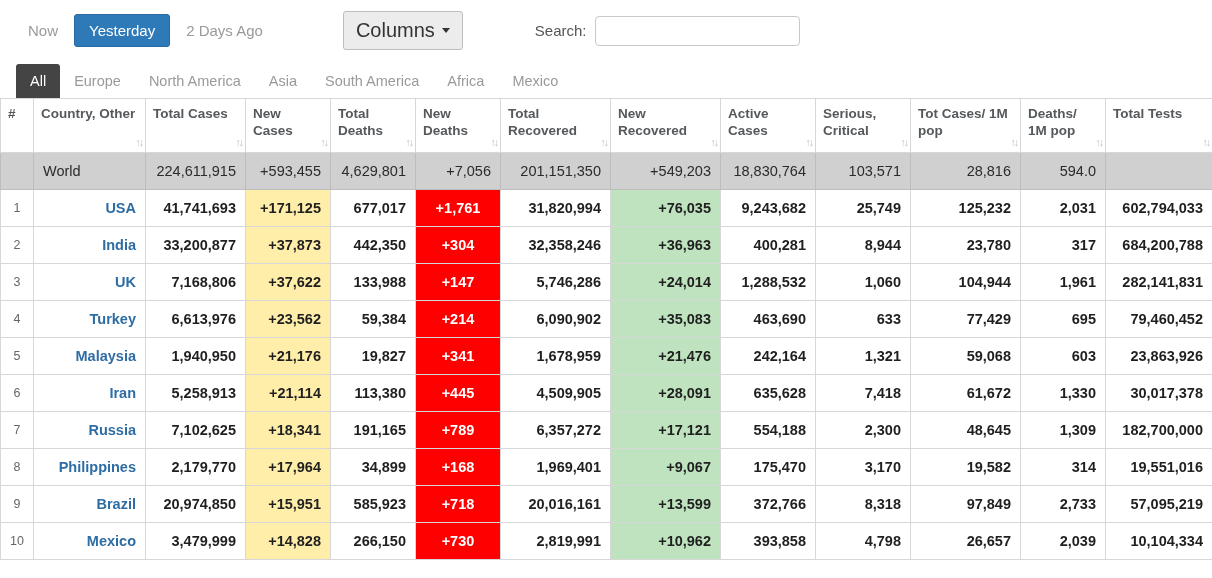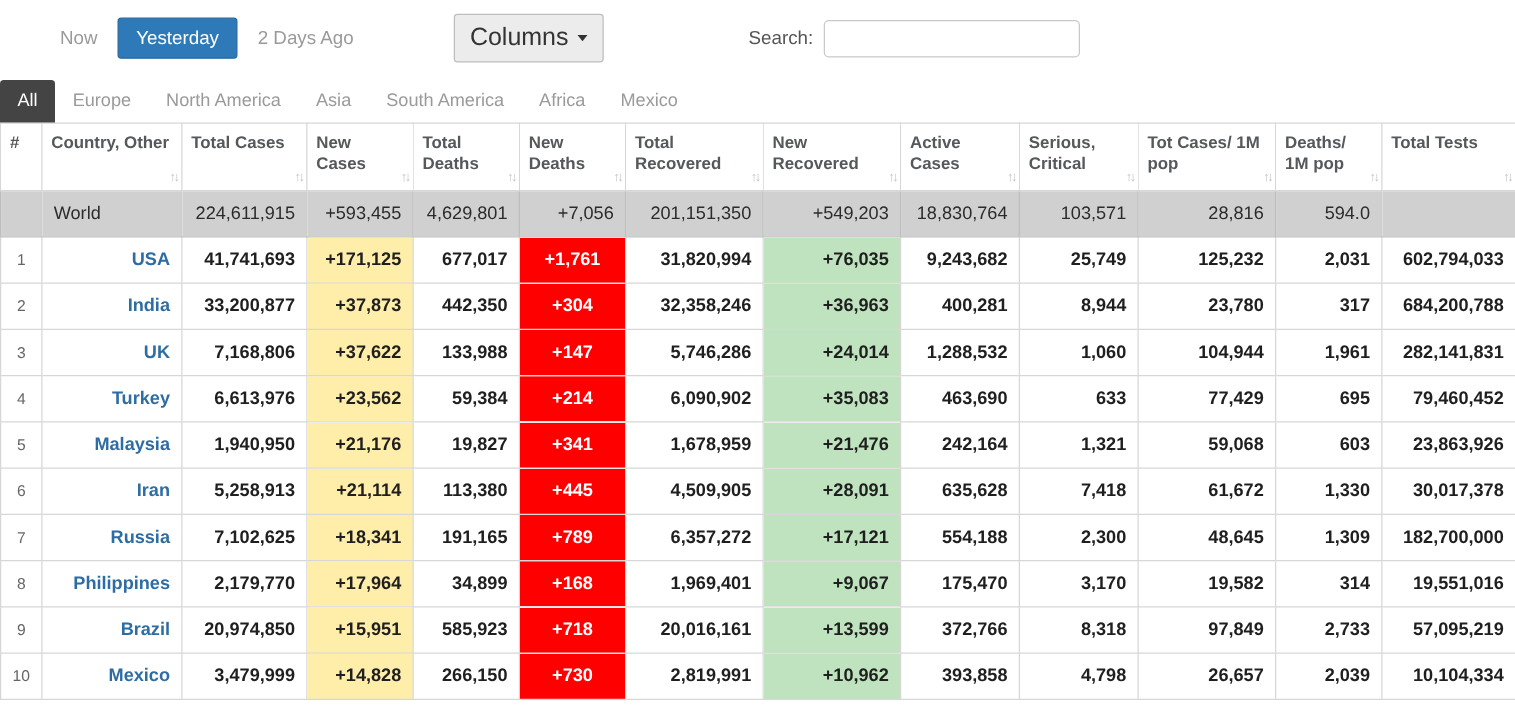--- a/index.html
+++ b/index.html
@@ -1,35 +1,35 @@
 <!DOCTYPE html>
 <html><head>
 <meta charset="utf-8">
 <style>
   * { box-sizing: border-box; margin: 0; padding: 0; }
   html, body { width: 1212px; height: 578px; overflow: hidden; background: #fff;
     font-family: "Liberation Sans", sans-serif; }
 
   
-  .toolbar { display: flex; align-items: center; padding: 11px 0 10px 38px; }
+  .toolbar { display: flex; align-items: center; padding: 11px 0 10px 18px; }
   .time-link { color: #9a9a9a; font-size: 15px; text-decoration: none; cursor: pointer; padding: 6px 10px; }
   .btn-primary { background: #2e7ab8; color: #fff; border: 1px solid #2769a0; border-radius: 3px;
     font-size: 15px; padding: 7px 14px; margin: 0 6px; cursor: pointer; font-family: inherit; text-align: center; }
   .btn-default { background: #ececec; color: #333; border: 1px solid #bdbdbd; border-radius: 3px;
     font-size: 20px; padding: 7px 12px; margin-left: 70px; cursor: pointer; font-family: inherit;
     display: inline-flex; align-items: center; gap: 7px; }
   .caret { width: 0; height: 0; border-left: 4px solid transparent; border-right: 4px solid transparent;
     border-top: 5px solid #333; display: inline-block; }
-  .search-wrap { display: flex; align-items: center; margin-left: 116px; gap: 8px; }
+  .search-wrap { display: flex; align-items: center; margin-left: 72px; gap: 8px; }
   .search-wrap label { color: #555; font-size: 15px; }
   .search-wrap input { width: 205px; height: 30px; border: 1px solid #c9c9c9; border-radius: 4px;
     font-size: 14px; padding: 0 8px; outline: none; font-family: inherit; }
 
   
-  .tabs { display: flex; align-items: flex-end; padding-left: 0; margin-top: 4px; }
+  .tabs { display: flex; align-items: flex-end; padding-left: 16px; margin-top: 4px; }
   .tab { padding: 9px 14px; font-size: 14.5px; color: #9a9a9a; cursor: pointer; }
   .tab.active { background: #444; color: #fff; border-radius: 3px 3px 0 0; }
 
   
   table { border-collapse: collapse; table-layout: fixed; width: 1212px; }
   th, td { border: 1px solid #d7d7d7; overflow: hidden; white-space: nowrap; }
   thead th { height: 54px; vertical-align: top; text-align: left; padding: 7px 6px 4px 7px;
     font-size: 13.5px; color: #55595c; position: relative; background: #fff; cursor: pointer; }
   .th-label { display: block; line-height: 1.25; white-space: normal; }
   .sort-icon { position: absolute; right: 3px; bottom: 4px; font-size: 10.5px; color: #c2c2c2;

